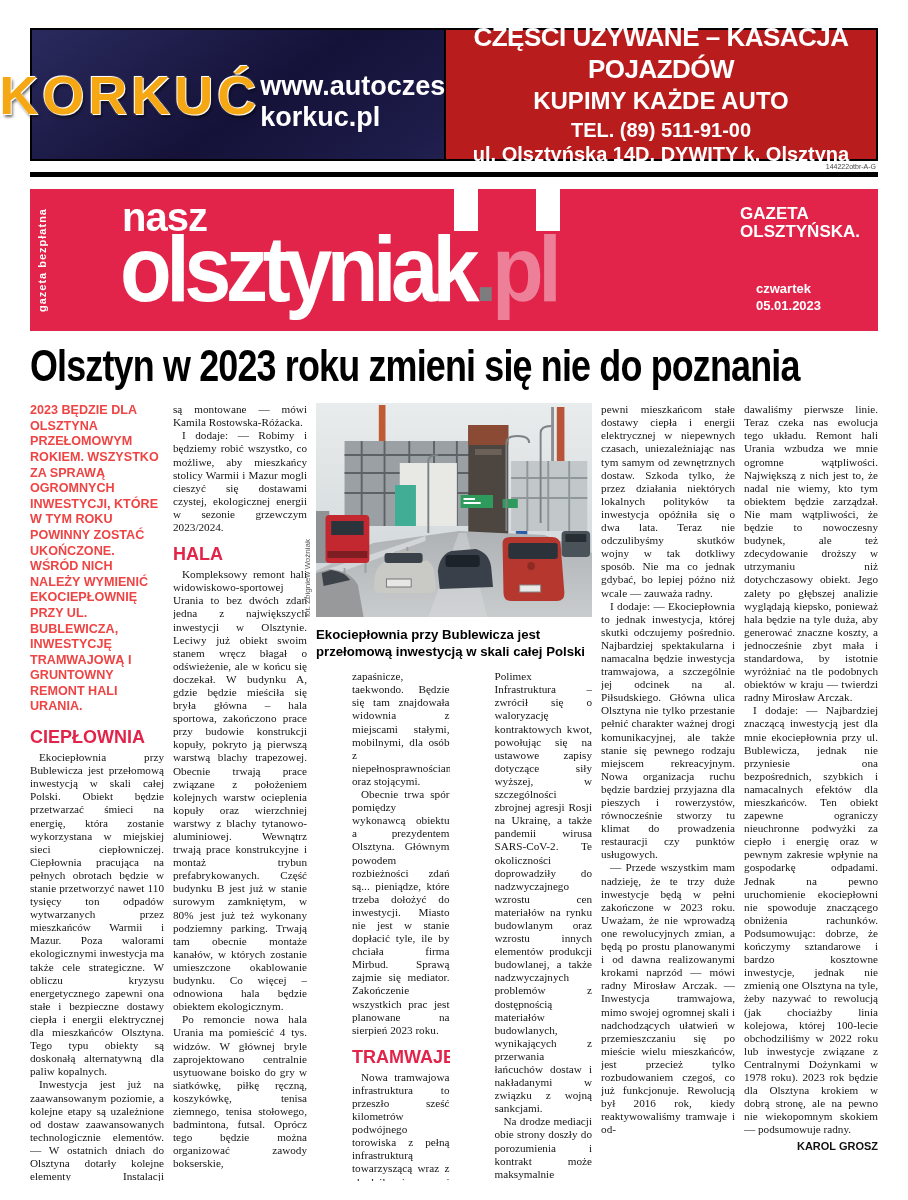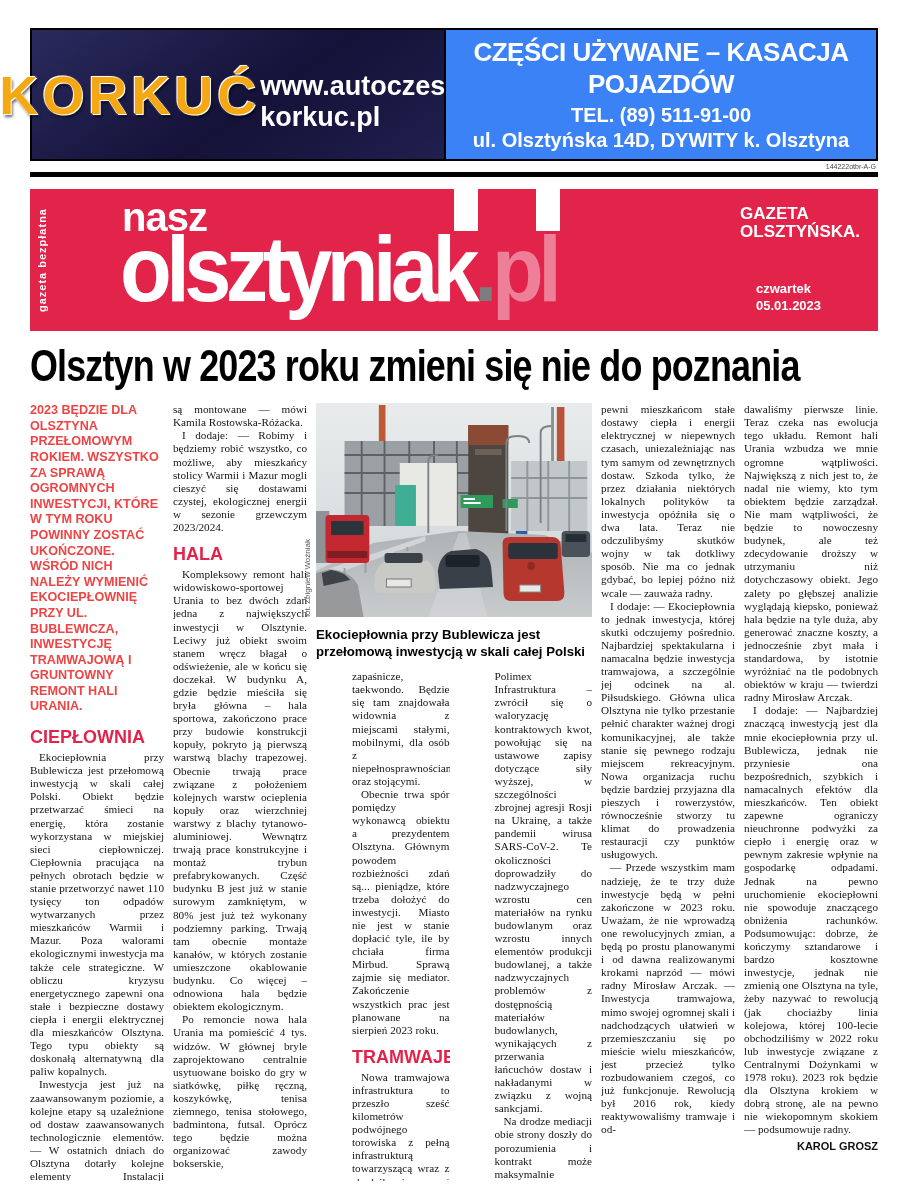--- a/index.html
+++ b/index.html
@@ -8,21 +8,21 @@
   .inner{position:absolute;left:30px;top:28px;width:848px;}
 
   
   .ad{display:flex;height:133px;border:2px solid #000;box-sizing:border-box;}
   .ad-left{width:412px;background:linear-gradient(145deg,#2a2a5e 0%,#141238 55%,#201f4e 100%);
            display:flex;flex-direction:row;align-items:center;justify-content:center;border-right:2px solid #000;}
   .ad-brand{font-family:"Liberation Sans",sans-serif;font-weight:800;font-size:54px;letter-spacing:4px;
             color:#f5a814;text-shadow:0 0 2px #fff,1px 1px 0 #fff,-1px -1px 0 #fff,2px 3px 3px rgba(0,0,0,.6);
             line-height:1;}
   .ad-web{font-family:"Liberation Sans",sans-serif;font-weight:700;font-size:27px;color:#fff;margin-top:14px;}
-  .ad-right{flex:1;background:#3b82f6;display:flex;flex-direction:column;align-items:center;justify-content:center;
+  .ad-right{flex:1;background:#b91c1c;display:flex;flex-direction:column;align-items:center;justify-content:center;
             color:#fff;font-family:"Liberation Sans",sans-serif;font-weight:700;text-align:center;line-height:1.22;}
   .ad-l1{font-size:26px;letter-spacing:-.5px;}
   .ad-l2{font-size:24px;}
   .ad-l3{font-size:20px;margin-top:3px;}
   .ad-l4{font-size:20px;}
   .ad-code{font-family:"Liberation Sans",sans-serif;font-size:7px;color:#444;text-align:right;margin:2px 2px 0 0;}
   .rule{height:5px;background:#000;margin-top:2px;}
 
   
   .masthead{position:relative;margin-top:12px;height:142px;background:#e2244a;}
@@ -79,20 +79,21 @@
 <div class="page">
   <div class="inner">
 
     <div class="ad">
       <div class="ad-left">
         <div class="ad-brand">KORKUĆ</div>
         <div class="ad-web">www.autoczesci-korkuc.pl</div>
       </div>
       <div class="ad-right">
         <div class="ad-l1">CZĘŚCI UŻYWANE – KASACJA POJAZDÓW</div>
+        <div class="ad-l2">KUPIMY KAŻDE AUTO</div>
         <div class="ad-l3">TEL. (89) 511-91-00</div>
         <div class="ad-l4">ul. Olsztyńska 14D, DYWITY k. Olsztyna</div>
       </div>
     </div>
     <div class="ad-code">144222otbr-A-G</div>
     <div class="rule"></div>
 
     <div class="masthead">
       <div class="mh-vert">
           <span>gazeta bezpłatna</span>

